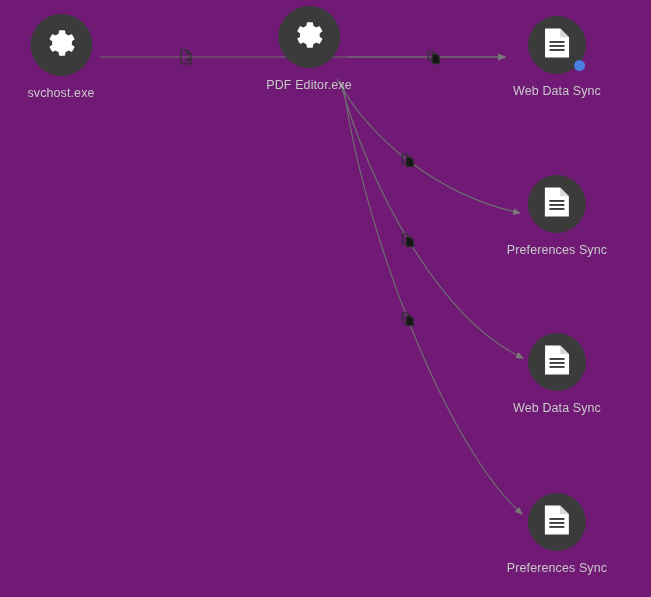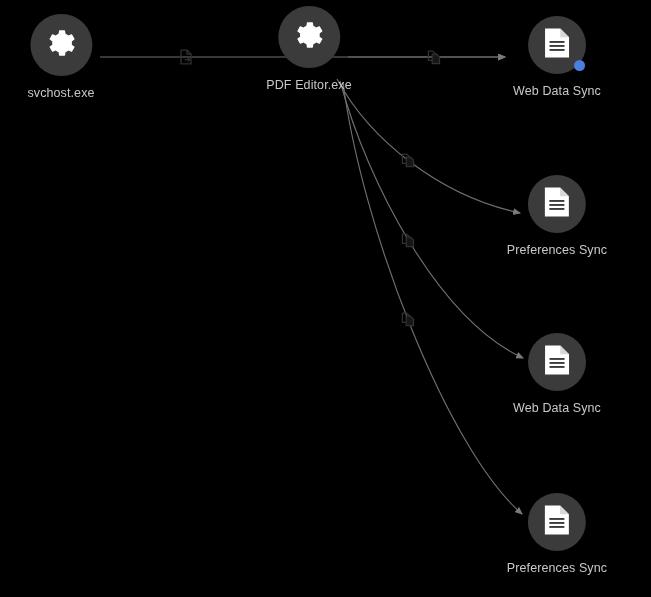--- a/index.html
+++ b/index.html
@@ -5,21 +5,21 @@
 <style>
   html, body {
     margin: 0;
     padding: 0;
     background: #161618;
   }
   #stage {
     position: relative;
     width: 651px;
     height: 597px;
-    background: #000000;
+    background: #701a75;
     overflow: hidden;
     font-family: "Liberation Sans", "DejaVu Sans", sans-serif;
     -webkit-font-smoothing: antialiased;
   }
   #edge-layer {
     position: absolute;
     left: 0; top: 0;
     width: 651px;
     height: 597px;
   }

